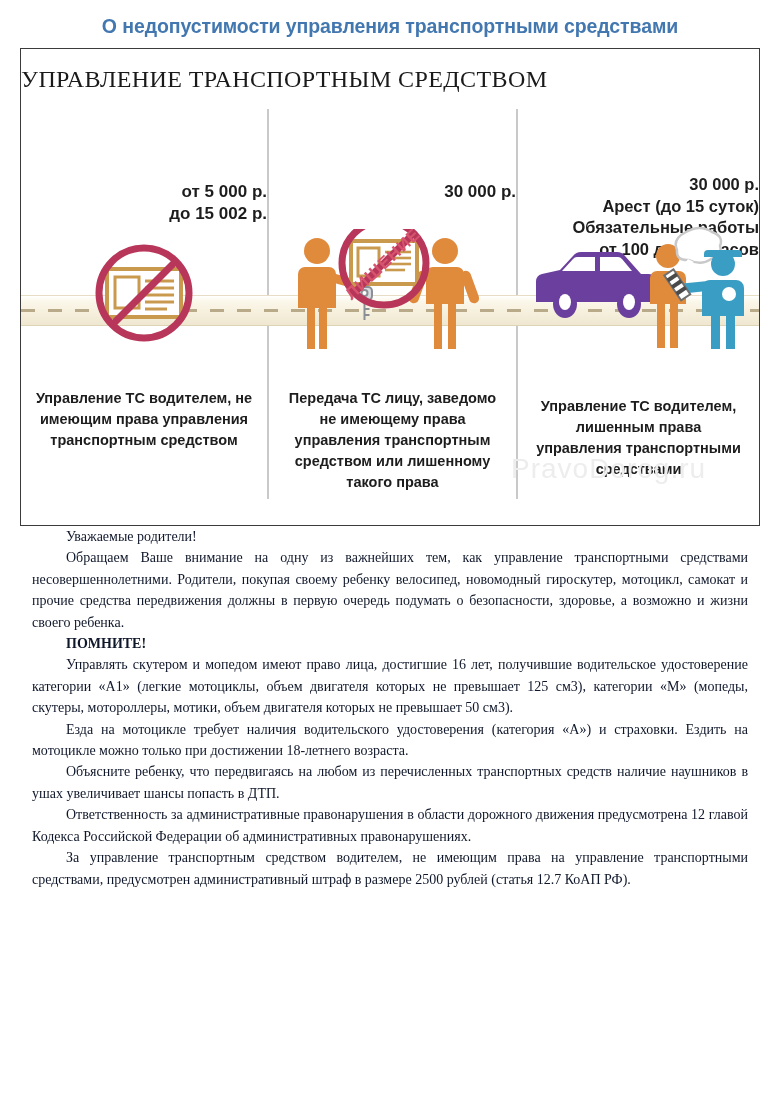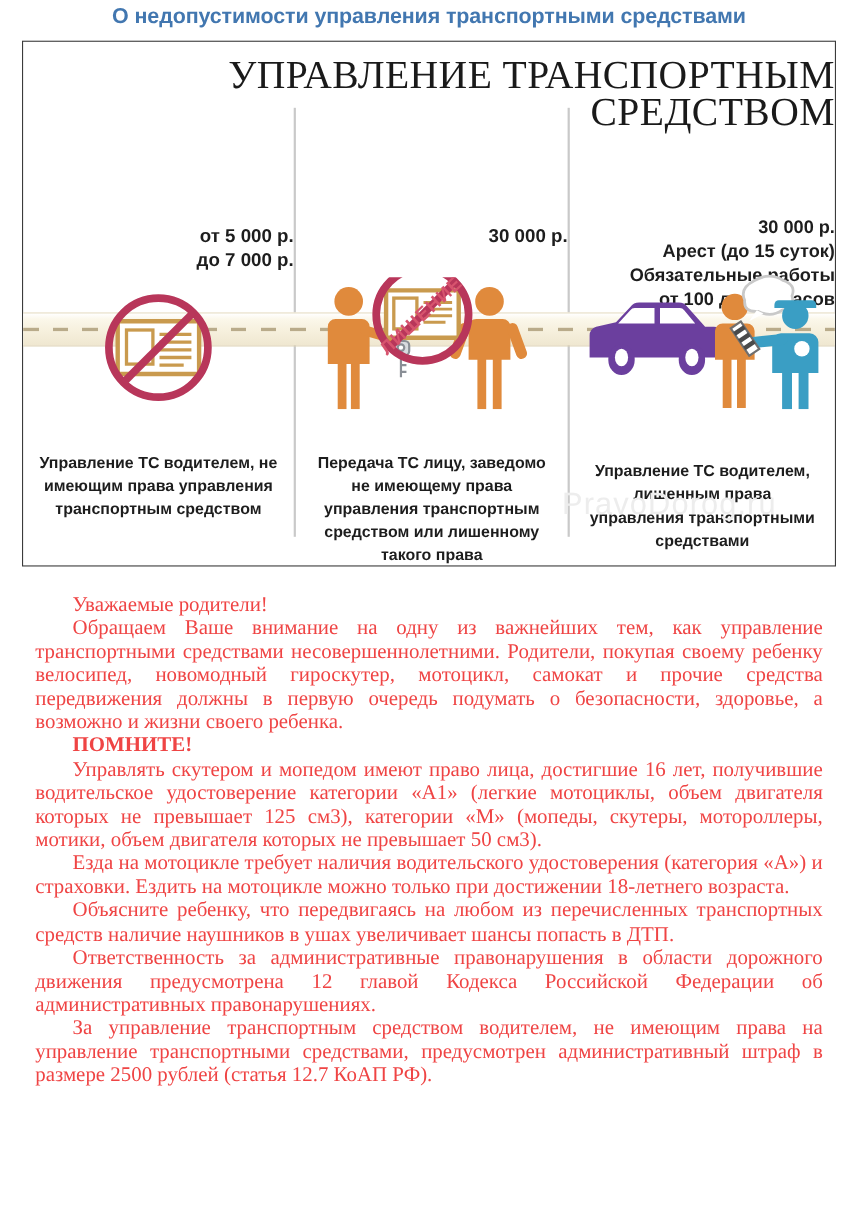--- a/index.html
+++ b/index.html
@@ -13,21 +13,21 @@
     height: 1102px;
     position: relative;
     font-family: "Liberation Serif", serif;
     color: #000;
     overflow: hidden;
   }
 
   
   .page-title {
     width: 716px;
-    margin: 3px auto 0;
+    margin: 14px auto 0;
     text-align: center;
     font-family: "Liberation Sans", sans-serif;
     font-weight: bold;
     font-size: 19.5px;
     line-height: 25px;
     color: #4277b0;
     letter-spacing: -0.1px;
   }
 
   
@@ -35,23 +35,23 @@
     position: relative;
     width: 740px;
     height: 478px;
     margin: 9px auto 0;
     border: 1.5px solid #3b3b3b;
     background: #ffffff;
     box-sizing: border-box;
     overflow: hidden;
   }
   .ig-title {
-    text-align: right;
+    text-align: left;
     font-family: "Liberation Serif", serif;
-    font-size: 36px;
+    font-size: 24px;
     line-height: 34px;
     letter-spacing: 0.4px;
     color: #1a1a1a;
     margin-top: 13px;
   }
 
   
   .road {
     position: absolute;
     left: 0;
@@ -138,26 +138,26 @@
     font-size: 28px;
     letter-spacing: 1px;
     color: #ededed;
     white-space: nowrap;
     user-select: none;
   }
 
   
   .article {
     width: 716px;
-    margin: 24px auto 0;
+    margin: 0 auto 0;
     font-family: "Liberation Serif", serif;
-    font-size: 19px;
+    font-size: 14px;
     line-height: 21.4px;
     text-align: justify;
-    color: #ef4444;
+    color: #0f172a;
   }
   .article p {
     margin: 0;
     text-indent: 34px;
   }
   .article p.bold {
     font-weight: bold;
     text-indent: 34px;
   }
 </style>
@@ -177,21 +177,21 @@
   <div class="divider d3"></div>
   <div class="divider d4"></div>
 
   <div class="road">
     <div class="road-dashes"></div>
   </div>
 
   <div class="col col-1">
     <div class="amount a1">
       <span>от 5 000 р.</span><br>
-      <span>до 7 000 р.</span>
+      <span>до 15 002 р.</span>
     </div>
 
     <div class="art art-1">
       <svg width="118" height="108" viewBox="0 0 118 108">
         <rect x="22" y="30" width="74" height="48" rx="2" fill="#ffffff" stroke="#c99a4e" stroke-width="4"></rect>
         <rect x="30" y="38" width="24" height="31" fill="#ffffff" stroke="#c99a4e" stroke-width="3"></rect>
         <g stroke="#c99a4e" stroke-width="3">
           <line x1="60" y1="42" x2="89" y2="42"></line>
           <line x1="60" y1="49" x2="89" y2="49"></line>
           <line x1="60" y1="56" x2="89" y2="56"></line>

